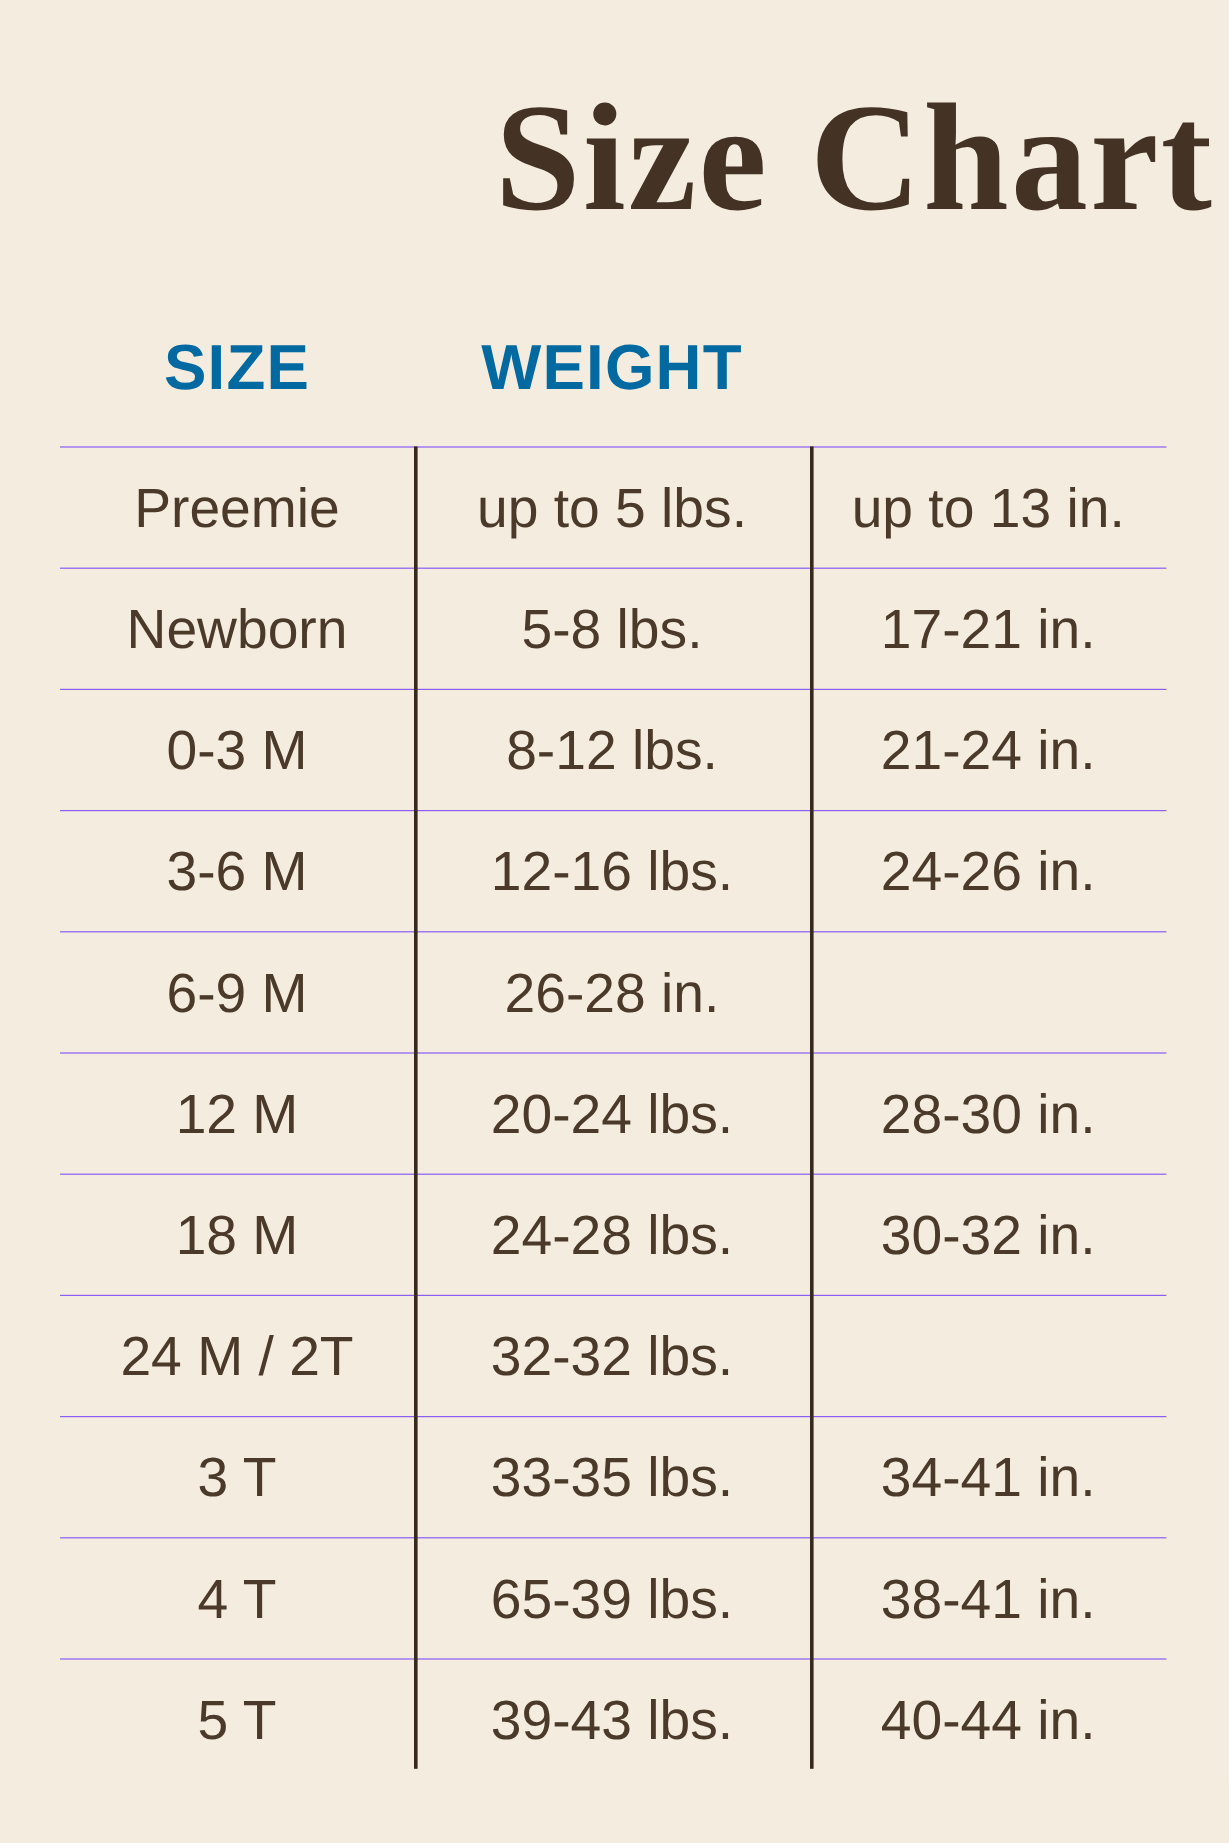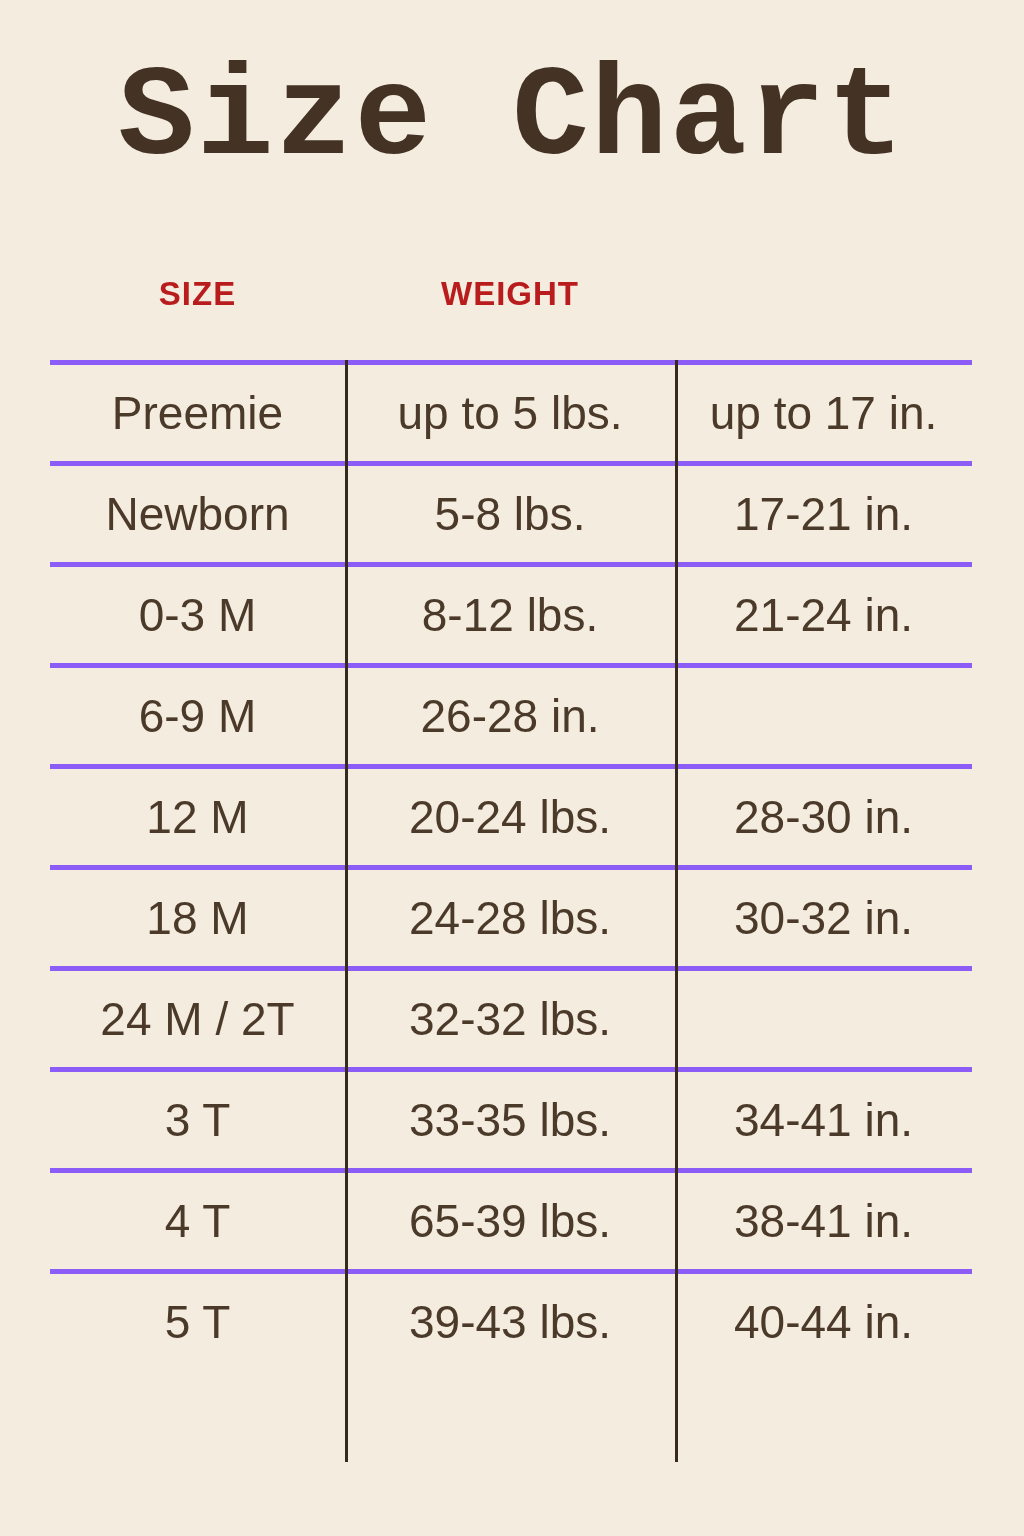--- a/index.html
+++ b/index.html
@@ -8,57 +8,57 @@
   }
   .page {
     position: relative;
     width: 1024px;
     height: 1536px;
     background: #f3ecdf;
     overflow: hidden;
     font-family: "Liberation Sans", sans-serif;
   }
   .title {
-    margin: 0;
+    margin: 12px;
     padding-top: 50px;
-    text-align: center;
-    font-family: Liberation Mono, monospace;
+    text-align: right;
+    font-family: Liberation Serif, serif;
     font-weight: 700;
     font-size: 128px;
     line-height: 1.08;
     color: #443325;
     letter-spacing: 2px;
   }
   .header-row {
     margin: 70px 50px 0 50px;
     width: 922px;
     display: grid;
     grid-template-columns: 295px 330px 297px;
     height: 72px;
   }
   .hcell {
     display: flex;
     align-items: center;
     justify-content: center;
     font-weight: 700;
-    font-size: 33px;
+    font-size: 53px;
     letter-spacing: 1px;
-    color: #b91c1c;
+    color: #0369a1;
   }
   .table {
     position: relative;
     margin: 30px 50px 0 50px;
     width: 922px;
   }
   .row {
     display: grid;
     grid-template-columns: 295px 330px 297px;
     height: 101px;
     box-sizing: border-box;
-    border-top: 5px solid #8b5cf6;
+    border-top: 1px solid #8b5cf6;
   }
   .cell {
     display: flex;
     align-items: center;
     justify-content: center;
     font-size: 46px;
     color: #4b3a29;
     white-space: nowrap;
   }
   .vline {
@@ -83,31 +83,36 @@
     <div class="hcell">WEIGHT</div>
   </div>
 
   <div class="table">
     <div class="vline vline-1"></div>
     <div class="vline vline-2"></div>
 
     <div class="row">
       <div class="cell">Preemie</div>
       <div class="cell">up to 5 lbs.</div>
-      <div class="cell">up to 17 in.</div>
+      <div class="cell">up to 13 in.</div>
     </div>
     <div class="row">
       <div class="cell">Newborn</div>
       <div class="cell">5-8 lbs.</div>
       <div class="cell">17-21 in.</div>
     </div>
     <div class="row">
       <div class="cell">0-3 M</div>
       <div class="cell">8-12 lbs.</div>
       <div class="cell">21-24 in.</div>
+    </div>
+    <div class="row">
+      <div class="cell">3-6 M</div>
+      <div class="cell">12-16 lbs.</div>
+      <div class="cell">24-26 in.</div>
     </div>
     <div class="row">
       <div class="cell">6-9 M</div>
       <div class="cell">26-28 in.</div>
     </div>
     <div class="row">
       <div class="cell">12 M</div>
       <div class="cell">20-24 lbs.</div>
       <div class="cell">28-30 in.</div>
     </div>

